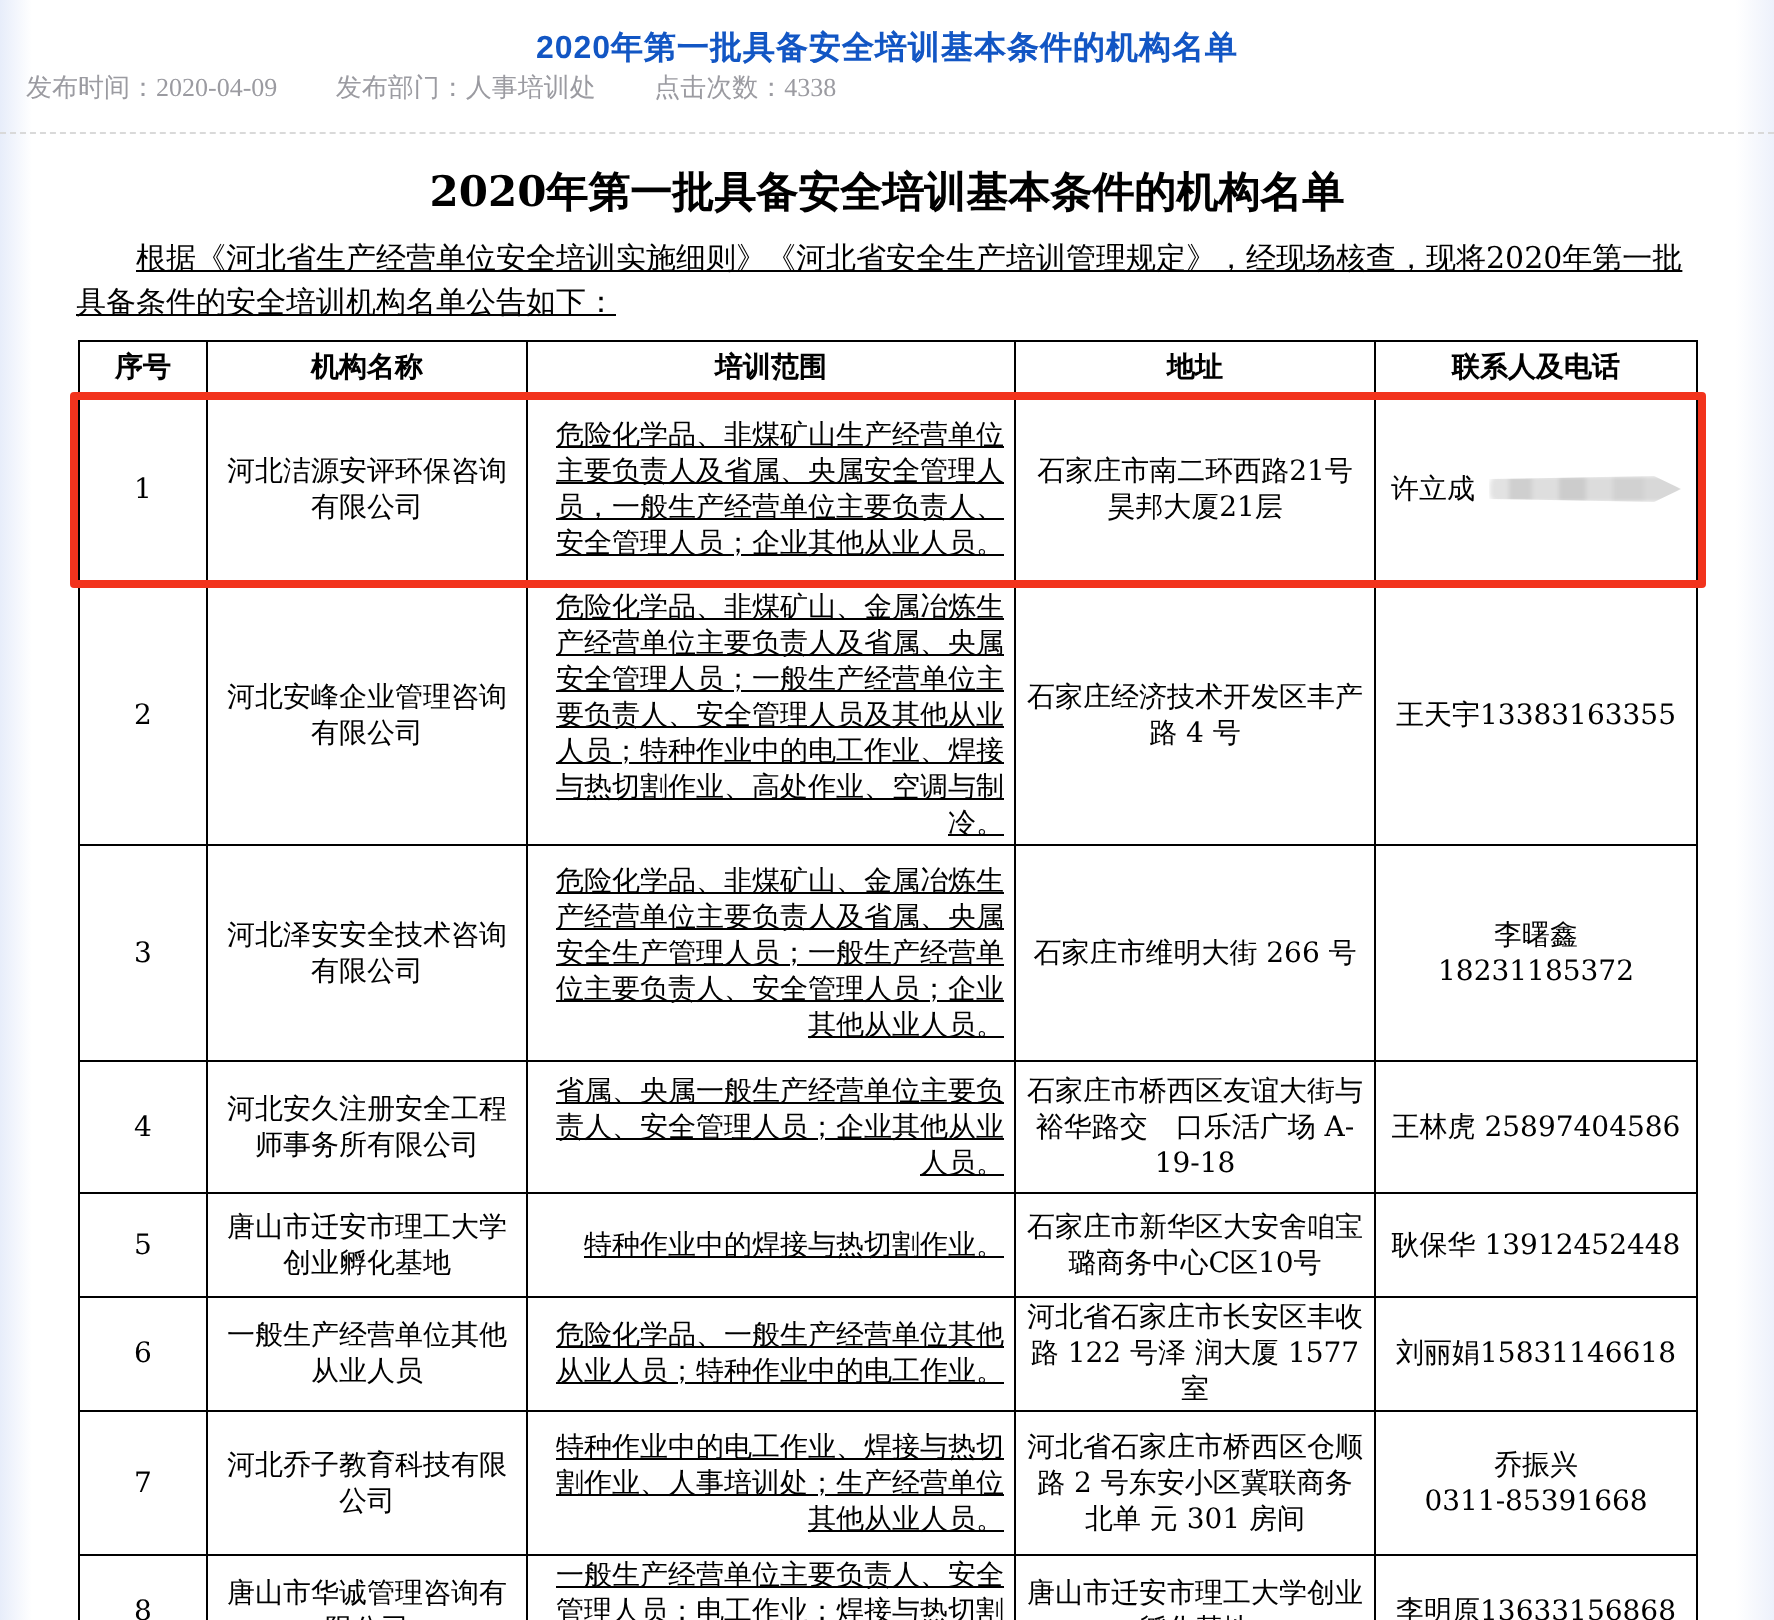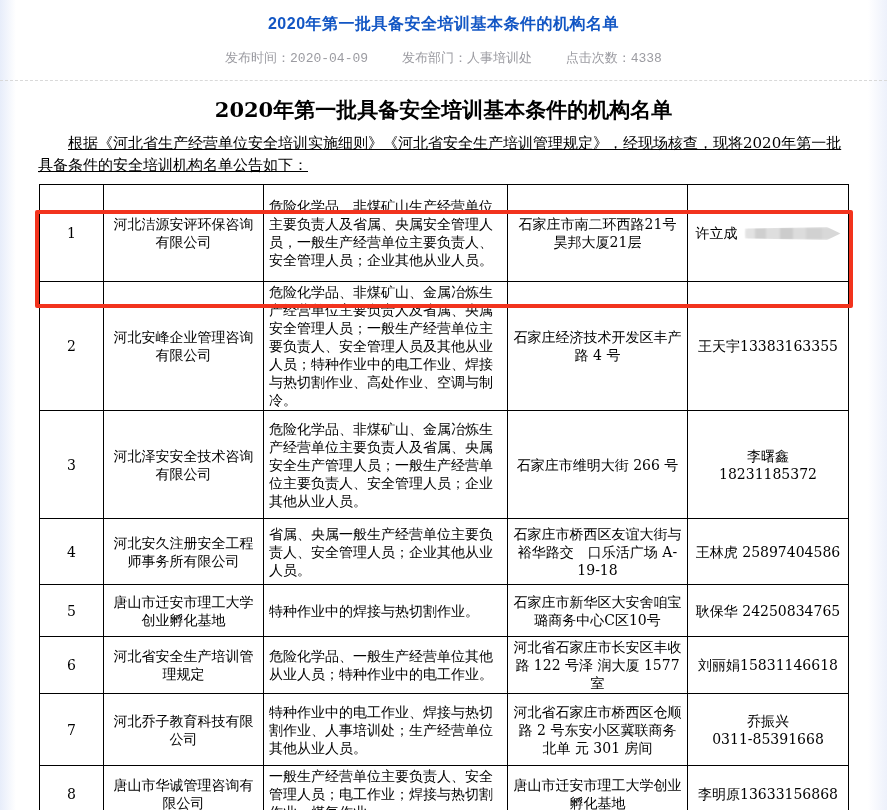--- a/index.html
+++ b/index.html
@@ -8,43 +8,43 @@
     background:linear-gradient(90deg,#e7edfa 0px,#ffffff 16px,#ffffff 868px,#edf1fb 887px);
     font-family:"DejaVu Serif","Liberation Serif",serif;
     color:#111;
   }
   .top-title{
     margin-top:14px;text-align:center;
     font-family:"Liberation Sans","DejaVu Sans",sans-serif;
     font-size:16px;font-weight:bold;color:#1256c4;letter-spacing:0.5px;
   }
   .meta{
-    margin-top:14px;text-align:center;
-    font-family:Liberation Mono, monospace;
+    
+    font-family:Liberation Serif, serif;
     font-size:13px;color:#9b9ba1;
   }
   .meta .meta-item{margin:0 13px;}
   .sep{border:none;border-top:1px dashed #d9d9d9;margin:13px 0 0 0;}
   .doc-heading{
     margin:15px 0 8px 0;text-align:center;
     font-size:21px;font-weight:bold;color:#000;
   }
   .intro{
     margin:6px 38px 8px 38px;font-size:15px;line-height:22px;
     text-indent:2em;color:#000;text-decoration:underline;
   }
   .table-wrap{position:relative;margin-left:39px;width:809px;}
   table{
     border-collapse:collapse;table-layout:fixed;width:809px;
     font-size:14px;line-height:18px;color:#000;
   }
   th,td{border:1px solid #000;padding:1px 5px;overflow:hidden;vertical-align:middle;box-sizing:border-box;}
   th{font-weight:bold;text-align:center;}
   td.c-no,td.c-name,td.c-addr,td.c-contact{text-align:center;}
-  td.c-scope{text-align:left;}
+  td.c-scope{text-align:right;text-decoration:underline;}
   .pre{white-space:pre-line;}
   tr.hh{height:26px;} tr.r1{height:97px;} tr.r2{height:121px;} tr.r3{height:108px;}
   tr.r4{height:66px;} tr.r5{height:52px;} tr.r6{height:56px;} tr.r7{height:72px;}
   tr.r8{height:50px;}
   .highlight-box{
     position:absolute;left:-4px;right:-5px;top:26px;height:98px;
     border:4px solid #f2331d;border-radius:2px;
     pointer-events:none;box-sizing:border-box;
   }
   .redact{
@@ -75,20 +75,27 @@
 <div class="table-wrap">
   <table>
     <colgroup>
       <col style="width:64px">
         <col style="width:160px">
         <col style="width:244px">
         <col style="width:180px">
         <col style="width:161px">
     </colgroup>
     <tbody>
+      <tr class="hh">
+        <th>序号</th>
+        <th>机构名称</th>
+        <th>培训范围</th>
+        <th>地址</th>
+        <th>联系人及电话</th>
+      </tr>
       <tr class="r1">
         <td class="c-no">1</td>
         <td class="c-name">河北洁源安评环保咨询有限公司</td>
         <td class="c-scope">危险化学品、非煤矿山生产经营单位主要负责人及省属、央属安全管理人员，一般生产经营单位主要负责人、安全管理人员；企业其他从业人员。</td>
         <td class="c-addr">石家庄市南二环西路21号昊邦大厦21层</td>
         <td class="c-contact"><span>许立成</span><span class="redact"></span></td>
       </tr>
       <tr class="r2">
         <td class="c-no">2</td>
         <td class="c-name">河北安峰企业管理咨询有限公司</td>
@@ -109,25 +116,25 @@
         <td class="c-name">河北安久注册安全工程师事务所有限公司</td>
         <td class="c-scope">省属、央属一般生产经营单位主要负责人、安全管理人员；企业其他从业人员。</td>
         <td class="c-addr">石家庄市桥西区友谊大街与裕华路交　口乐活广场 A-19-18</td>
         <td class="c-contact pre">王林虎 25897404586</td>
       </tr>
       <tr class="r5">
         <td class="c-no">5</td>
         <td class="c-name">唐山市迁安市理工大学创业孵化基地</td>
         <td class="c-scope">特种作业中的焊接与热切割作业。</td>
         <td class="c-addr">石家庄市新华区大安舍咱宝璐商务中心C区10号</td>
-        <td class="c-contact pre">耿保华 24250834765</td>
+        <td class="c-contact pre">耿保华 13912452448</td>
       </tr>
       <tr class="r6">
         <td class="c-no">6</td>
-        <td class="c-name">河北省安全生产培训管理规定</td>
+        <td class="c-name">一般生产经营单位其他从业人员</td>
         <td class="c-scope">危险化学品、一般生产经营单位其他从业人员；特种作业中的电工作业。</td>
         <td class="c-addr">河北省石家庄市长安区丰收路 122 号泽 润大厦 1577 室</td>
         <td class="c-contact pre">刘丽娟15831146618</td>
       </tr>
       <tr class="r7">
         <td class="c-no">7</td>
         <td class="c-name">河北乔子教育科技有限公司</td>
         <td class="c-scope">特种作业中的电工作业、焊接与热切割作业、人事培训处；生产经营单位其他从业人员。</td>
         <td class="c-addr">河北省石家庄市桥西区仓顺路 2 号东安小区冀联商务北单 元 301 房间</td>
         <td class="c-contact pre">乔振兴

